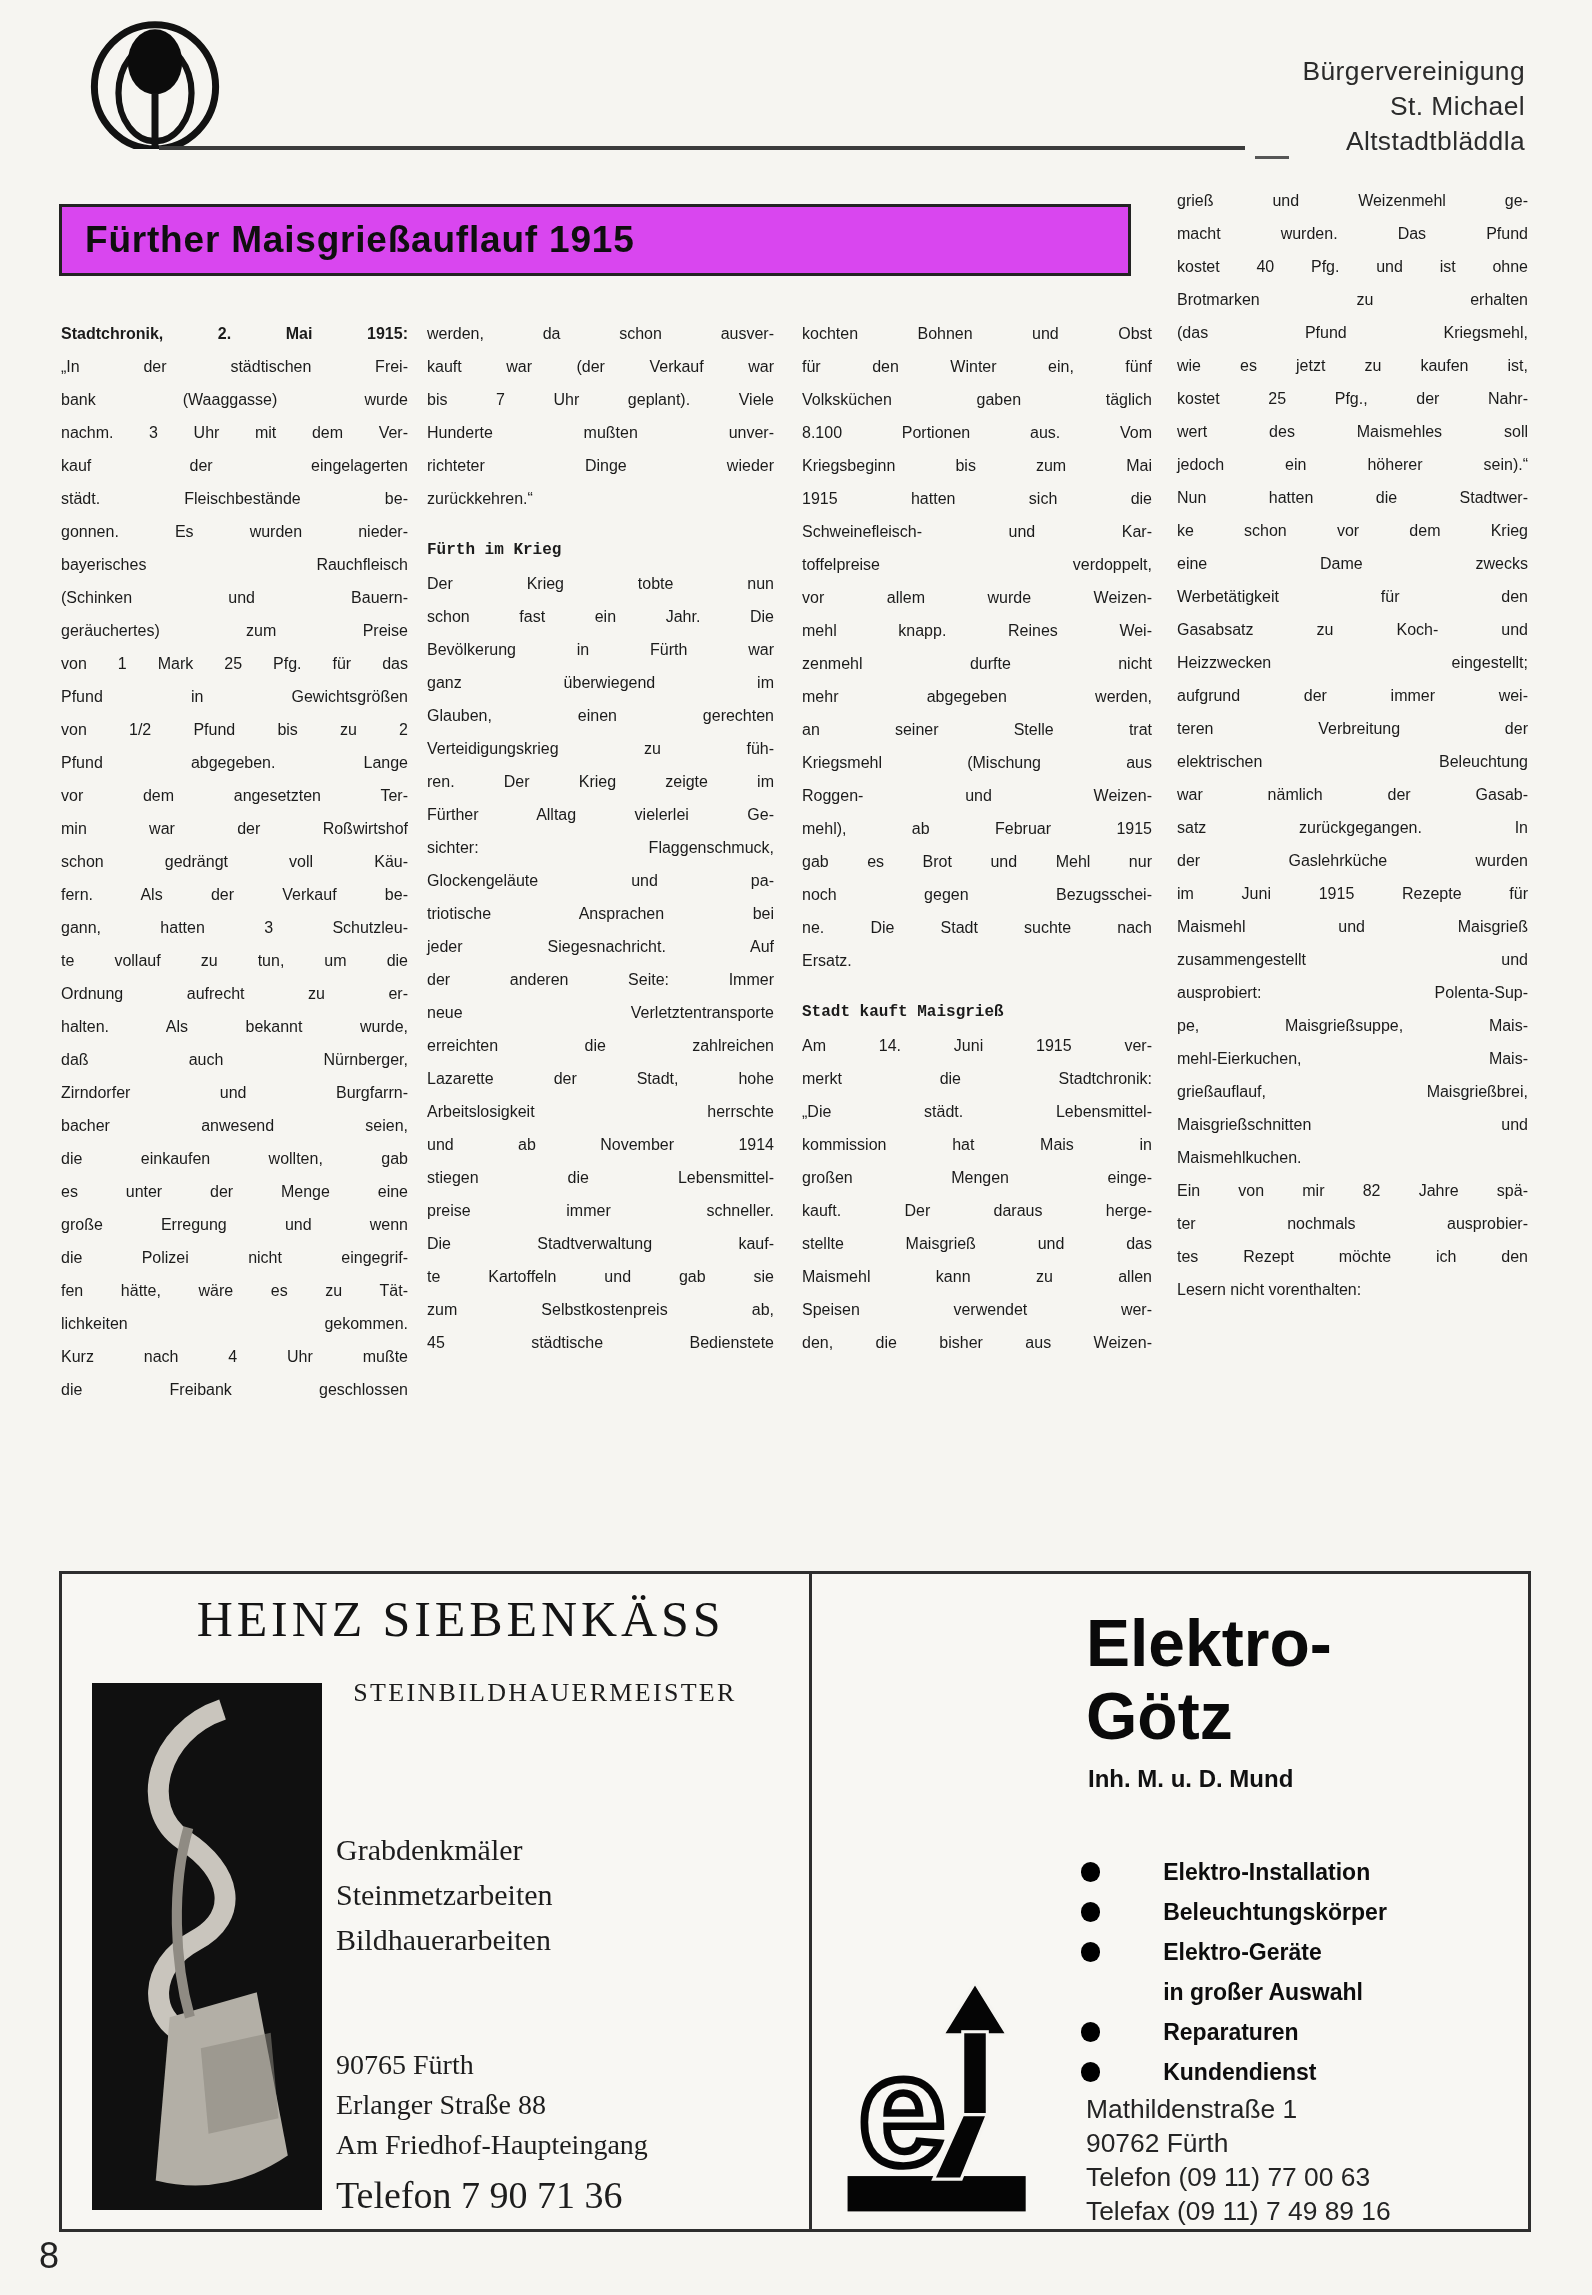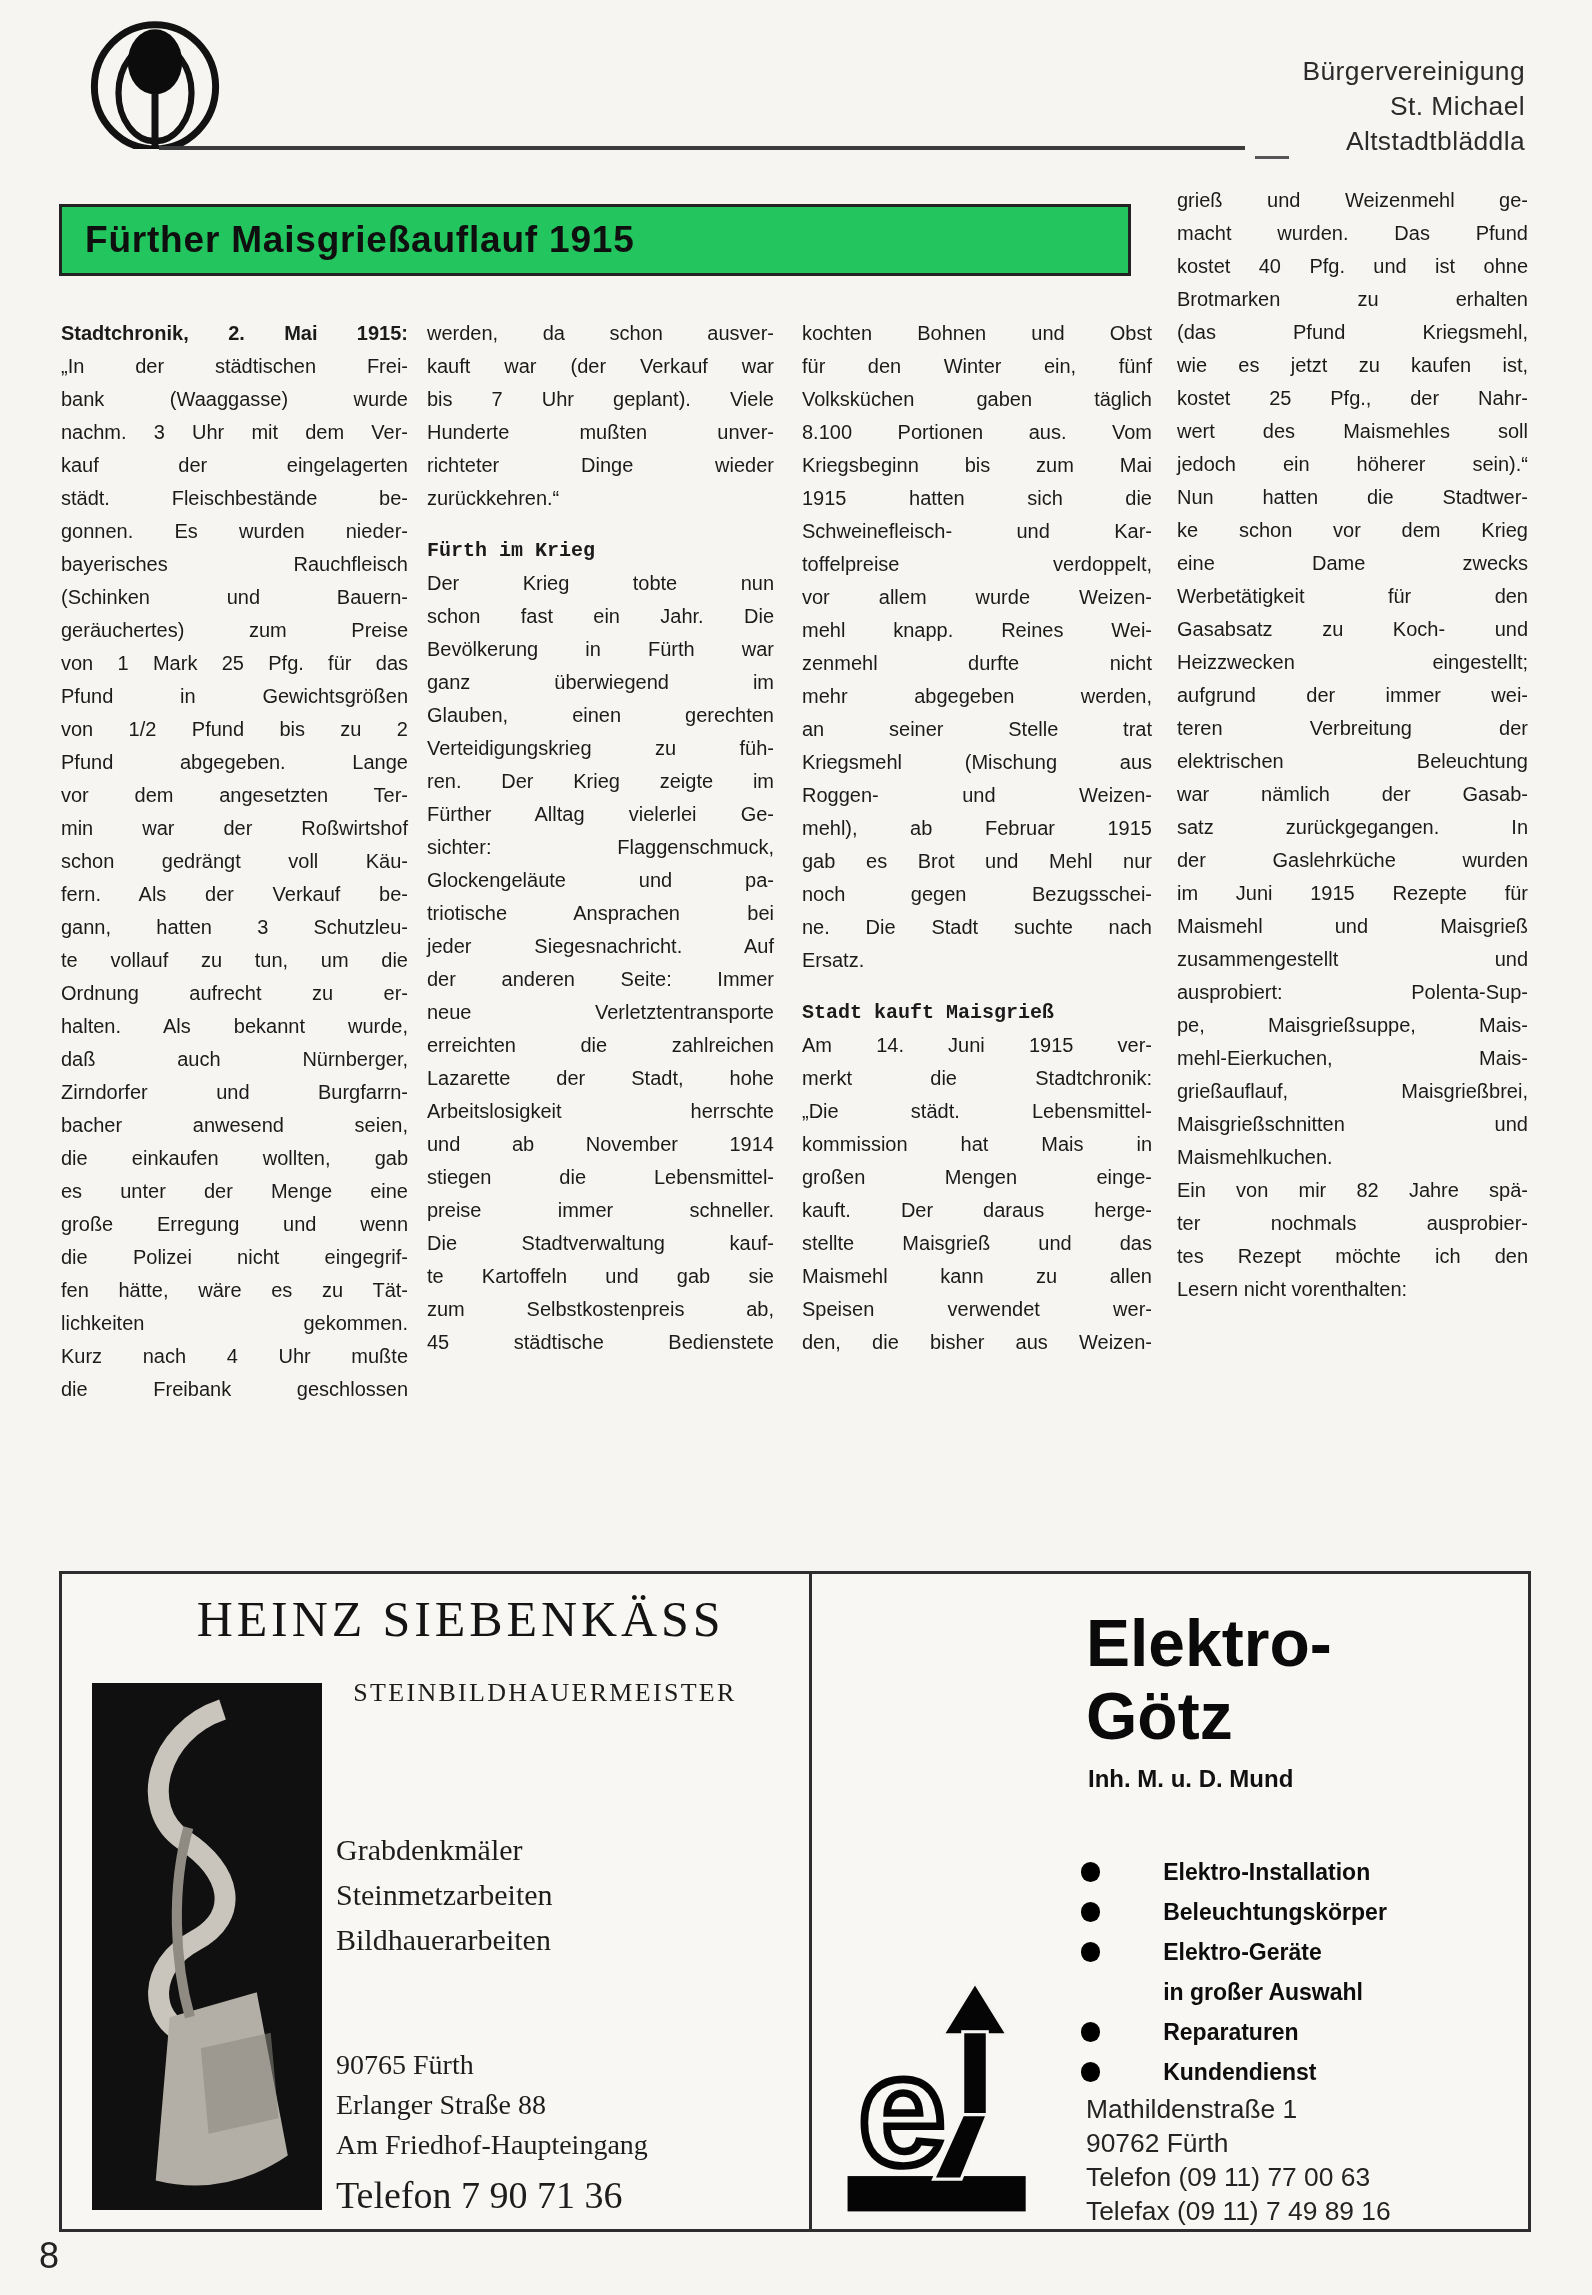--- a/index.html
+++ b/index.html
@@ -17,28 +17,28 @@
     position:absolute;right:68px;top:54px;
     text-align:right;font-size:26.4px;line-height:35px;color:#2b2b2b;
     letter-spacing:0.4px;
   }
   .header-rule{position:absolute;left:159px;top:146px;width:1086px;height:3.9px;background:#3c3c3c;}
   .header-rule-dash{position:absolute;left:1255px;top:156px;width:34px;height:3.1px;background:#565656;}
 
   
   .title-box{
     position:absolute;left:59px;top:204px;width:1072px;height:72px;
-    background:#22c55e;border:3.9px solid #232323;box-sizing:border-box;
+    background:#d946ef;border:3.9px solid #232323;box-sizing:border-box;
     display:flex;align-items:center;
   }
   .title-box .title{
     font-size:37px;font-weight:700;letter-spacing:0.8px;color:#0f0f0f;
     margin-left:23px;white-space:nowrap;
   }
-  .article-col{position:absolute;font-size:20px;line-height:33px;color:#1b1b1b;}
+  .article-col{position:absolute;font-size:16px;line-height:33px;color:#1b1b1b;}
   #col-0{left:61px;top:317px;width:347px;}
   #col-1{left:427px;top:317px;width:347px;}
   #col-2{left:802px;top:317px;width:350px;}
   #col-3{left:1177px;top:184px;width:351px;}
   .article-col .line{text-align:justify;text-align-last:justify;}
   .article-col .line.end{text-align-last:left;}
   .article-col .lead{font-weight:700;text-align:justify;text-align-last:justify;}
   .article-col .heading{font-weight:700;margin-top:18.7px;font-family:Liberation Mono, monospace;}
 
   

